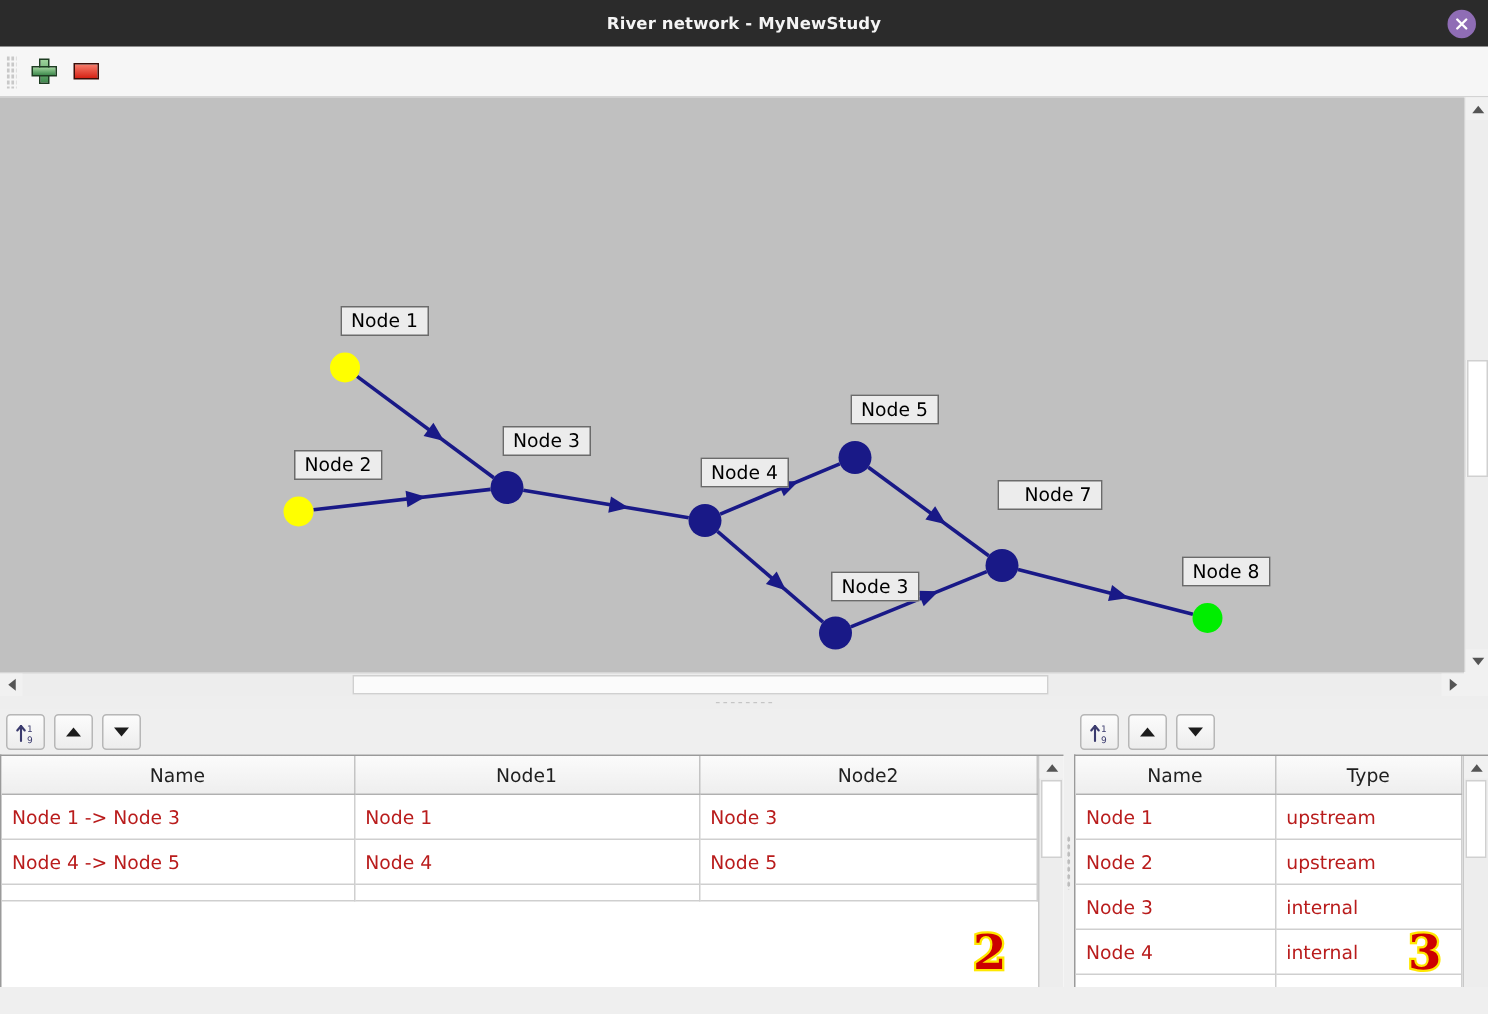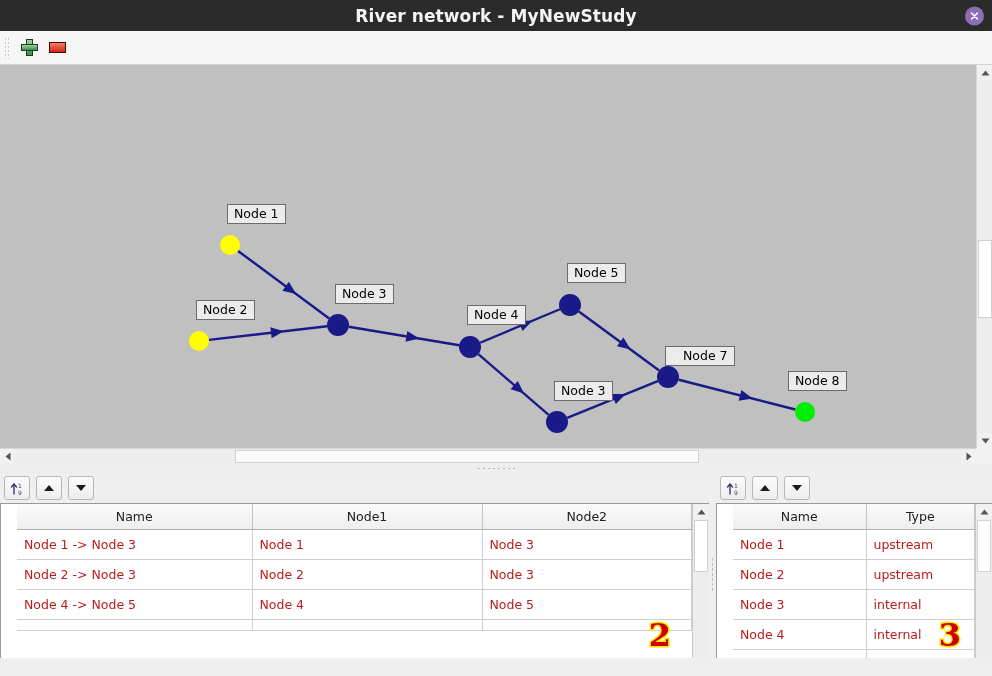--- a/index.html
+++ b/index.html
@@ -29,21 +29,21 @@
     height: 31px;
     background: #2b2b2b;
     color: #ffffff;
     display: flex;
     align-items: center;
     justify-content: center;
     position: relative;
     flex: 0 0 31px;
   }
   .titlebar-text {
-    font-size: 17px;
+    font-size: 11px;
     font-weight: bold;
     letter-spacing: 0.1px;
     color: #f4f4f4;
   }
   .close-btn {
     position: absolute;
     right: 8px;
     top: 50%;
     transform: translateY(-50%);
     width: 19px;
@@ -264,21 +264,20 @@
     overflow: hidden;
     box-sizing: border-box;
   }
   .panel-left .table-wrap { margin-left: 0; }
   .tbl {
     flex: 1 1 auto;
     min-width: 0;
     display: flex;
     flex-direction: column;
     overflow: hidden;
-    margin-left: 16px;
   }
   table.grid {
     border-collapse: collapse;
     width: 100%;
     table-layout: fixed;
   }
   table.grid th {
     background: linear-gradient(180deg,#fbfbfb,#eeeeee);
     border-right: 1px solid #c4c4c4;
     border-bottom: 1px solid #b0b0b0;
@@ -387,21 +386,21 @@
           <circle cx="668" cy="312" r="11" fill="#191987"></circle>
           <circle cx="805" cy="347" r="10" fill="#00ee00"></circle>
         </svg>
       <div id="node-labels">
           <div class="node-label" style="left: 227px; top: 139px;">Node 1</div>
           <div class="node-label" style="left: 196px; top: 235px;">Node 2</div>
           <div class="node-label" style="left: 335px; top: 219px;">Node 3</div>
           <div class="node-label" style="left: 467px; top: 240px;">Node 4</div>
           <div class="node-label" style="left: 567px; top: 198px;">Node 5</div>
           <div class="node-label" style="left: 554px; top: 316px;">Node 3</div>
-          <div class="node-label" style="left: 665px; top: 281px; padding-left: 17px;">Node 7</div>
+          <div class="node-label" style="left: 665px; top: 255px; padding-left: 17px;">Node 7</div>
           <div class="node-label" style="left: 788px; top: 306px;">Node 8</div>
         </div>
 
     </div>
     <div class="vscroll">
       <div class="track-top"></div>
       <div class="track-bot"></div>
       <div class="arrow-up">
         <svg width="9" height="6" viewBox="0 0 9 6">
             <path d="M4.5 0.5 L8.5 5.5 L0.5 5.5 Z" fill="#555"></path>
@@ -473,25 +472,20 @@
                   <th>Node2</th>
                 </tr>
               </thead>
             <tbody id="reaches-body">
                 <tr>
                   <td>Node 1 -&gt; Node 3</td>
                   <td>Node 1</td>
                   <td>Node 3</td>
                 </tr>
                 <tr>
-                  <td>Node 2 -&gt; Node 3</td>
-                  <td>Node 2</td>
-                  <td>Node 3</td>
-                </tr>
-                <tr>
                   <td>Node 4 -&gt; Node 5</td>
                   <td>Node 4</td>
                   <td>Node 5</td>
                 </tr>
                 <tr class="partial">
                   <td></td>
                   <td></td>
                   <td></td>
                 </tr>
               </tbody>

